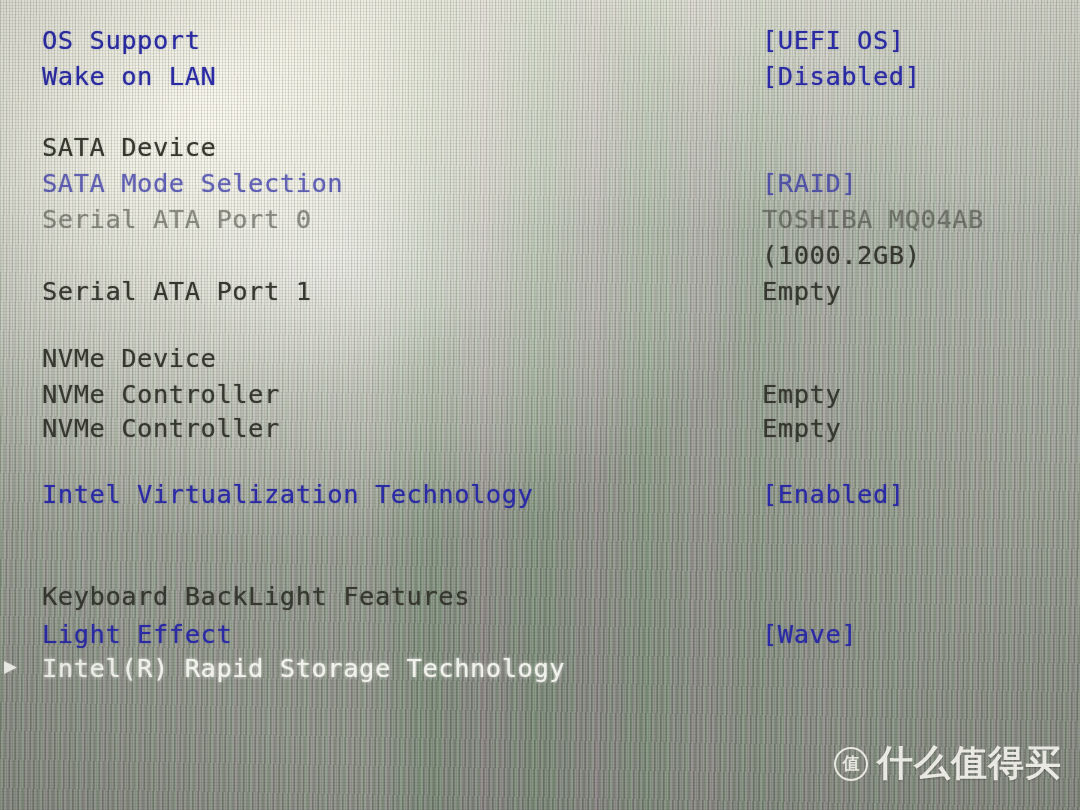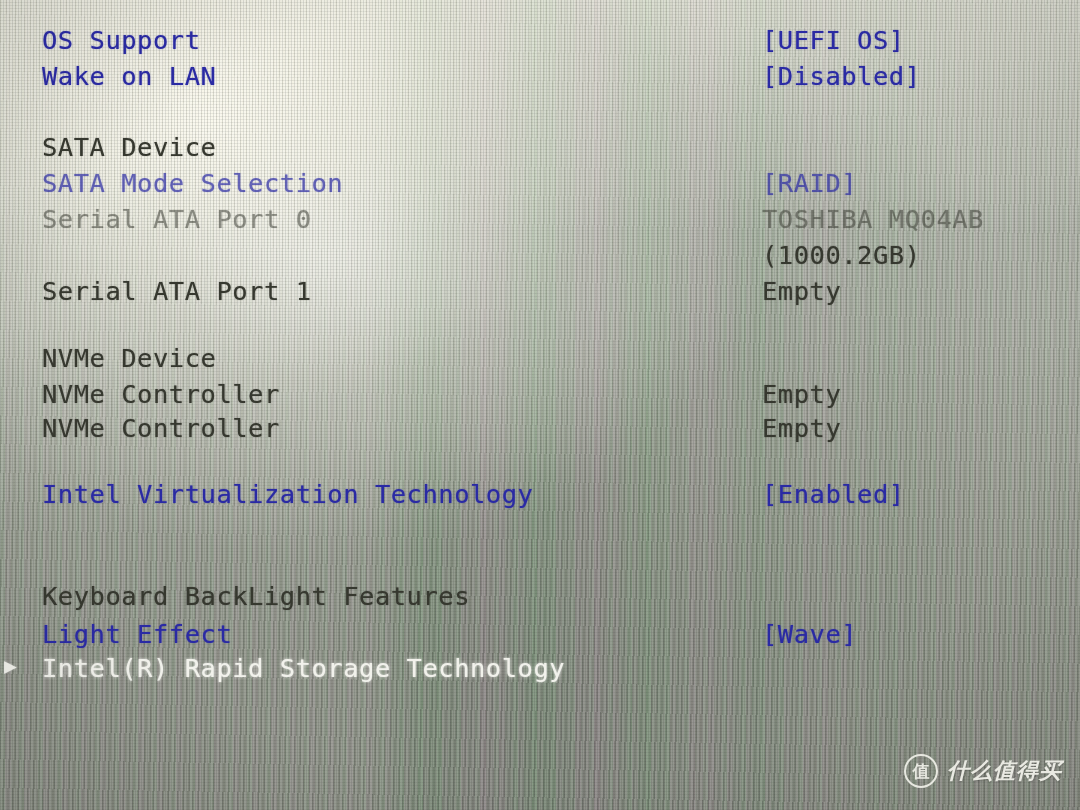--- a/index.html
+++ b/index.html
@@ -155,24 +155,23 @@
   .wm-logo{
     width:30px;height:30px;border-radius:50%;
     border:2.5px solid #efefe8;
     display:flex;align-items:center;justify-content:center;
     font-family:"DejaVu Sans","Liberation Sans",sans-serif;
     font-size:17px;font-weight:bold;color:#efefe8;
     line-height:1;
   }
   .wm-text{
     font-family:"DejaVu Sans","Liberation Sans",sans-serif;
-    font-size:22px;font-weight:bold;color:#f1f1ea;
+    font-size:36px;font-weight:bold;color:#f1f1ea;
     letter-spacing:1px;
     text-shadow:0 1px 2px rgba(0,0,0,.25);
-    font-style:italic;
   }
 </style>
 </head>
 <body>
 
 <div id="screen">
 
   <div class="lcd-base"></div>
   <div class="band-green"></div>
   <div class="band-mag"></div>

